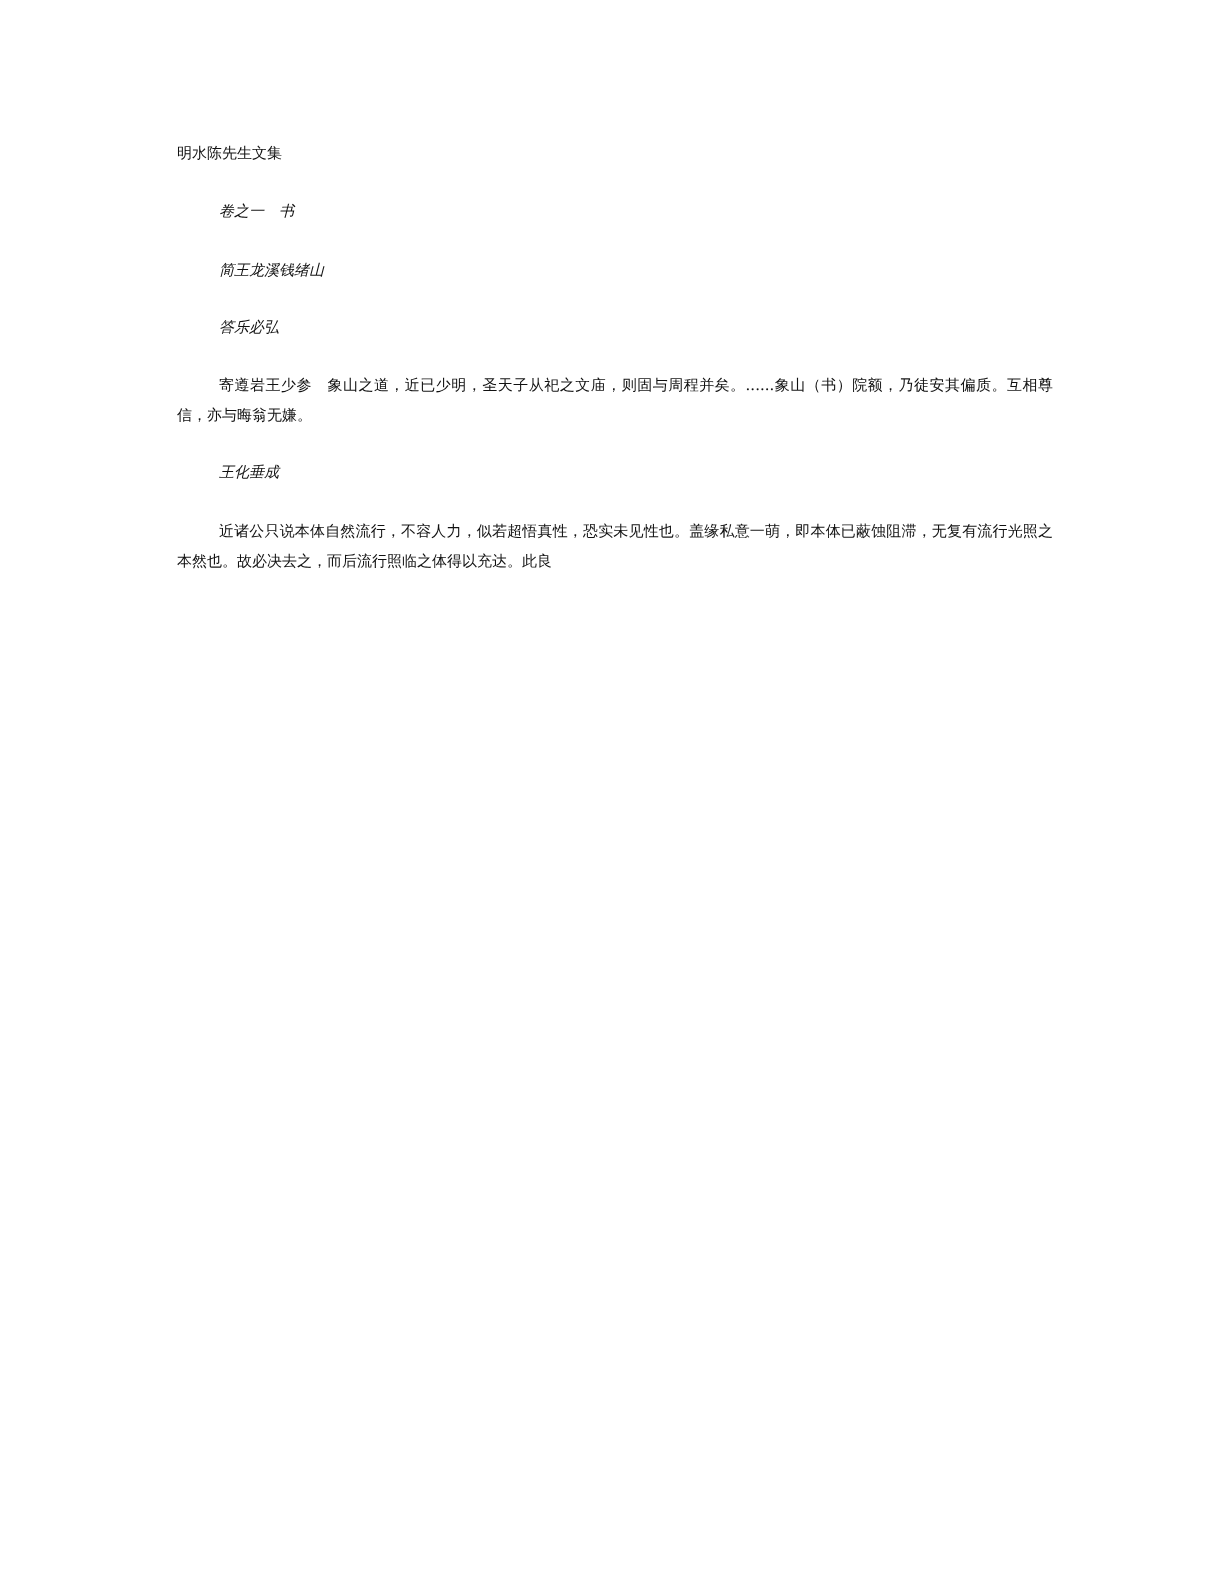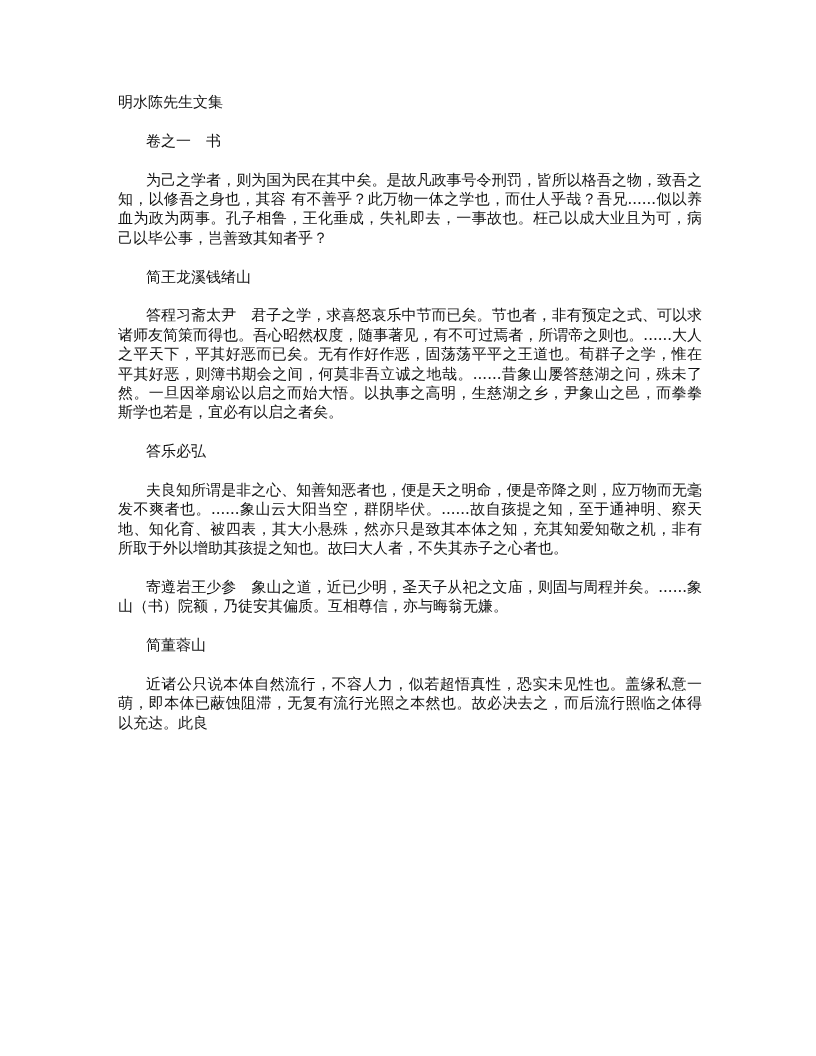--- a/index.html
+++ b/index.html
@@ -1,35 +1,32 @@
 <!DOCTYPE html>
 <html><head>
 <meta charset="utf-8">
 <style>
   html, body { margin: 0; padding: 0; background: #ffffff; }
   body { width: 816px; height: 1056px; overflow: hidden; position: relative;
          font-family: "DejaVu Serif", "Liberation Serif", serif; color: #111; }
   .page { position: absolute; left: 118px; top: 93px; width: 584px; }
-  .p { font-size: 15px; line-height: 19.4px; margin: 0 0 19.4px 0; text-align: justify; text-justify: inter-character; }
+  .p { font-size: 10px; line-height: 19.4px; margin: 0 0 19.4px 0; text-align: justify; text-justify: inter-character; }
   .title { text-indent: 0; }
-  .heading { text-indent: 28px; }
+  .heading { text-indent: 28px; font-style: italic; }
   .body { text-indent: 28px; }
 </style>
 </head>
 <body>
 
 <div class="page">
   <p class="p title">明水陈先生文集</p>
   <p class="p heading">卷之一　书</p>
 
-  <p class="p body">为己之学者，则为国为民在其中矣。是故凡政事号令刑罚，皆所以格吾之物，致吾之知，以修吾之身也，其容 有不善乎？此万物一体之学也，而仕人乎哉？吾兄......似以养血为政为两事。孔子相鲁，王化垂成，失礼即去，一事故也。枉己以成大业且为可，病己以毕公事，岂善致其知者乎？</p>
 
   <p class="p heading">简王龙溪钱绪山</p>
-  <p class="p body">答程习斋太尹　君子之学，求喜怒哀乐中节而已矣。节也者，非有预定之式、可以求诸师友简策而得也。吾心昭然权度，随事著见，有不可过焉者，所谓帝之则也。......大人之平天下，平其好恶而已矣。无有作好作恶，固荡荡平平之王道也。荀群子之学，惟在平其好恶，则簿书期会之间，何莫非吾立诚之地哉。......昔象山屡答慈湖之问，殊未了然。一旦因举扇讼以启之而始大悟。以执事之高明，生慈湖之乡，尹象山之邑，而拳拳斯学也若是，宜必有以启之者矣。</p>
 
   <p class="p heading">答乐必弘</p>
-  <p class="p body">夫良知所谓是非之心、知善知恶者也，便是天之明命，便是帝降之则，应万物而无毫发不爽者也。......象山云大阳当空，群阴毕伏。......故自孩提之知，至于通神明、察天地、知化育、被四表，其大小悬殊，然亦只是致其本体之知，充其知爱知敬之机，非有所取于外以增助其孩提之知也。故曰大人者，不失其赤子之心者也。</p>
   <p class="p body">寄遵岩王少参　象山之道，近已少明，圣天子从祀之文庙，则固与周程并矣。......象山（书）院额，乃徒安其偏质。互相尊信，亦与晦翁无嫌。</p>
 
 
-  <p class="p heading">简董蓉山</p>
+  <p class="p heading">王化垂成</p>
   <p class="p body">近诸公只说本体自然流行，不容人力，似若超悟真性，恐实未见性也。盖缘私意一萌，即本体已蔽蚀阻滞，无复有流行光照之本然也。故必决去之，而后流行照临之体得以充达。此良</p>
 </div>
 
 </body></html>

